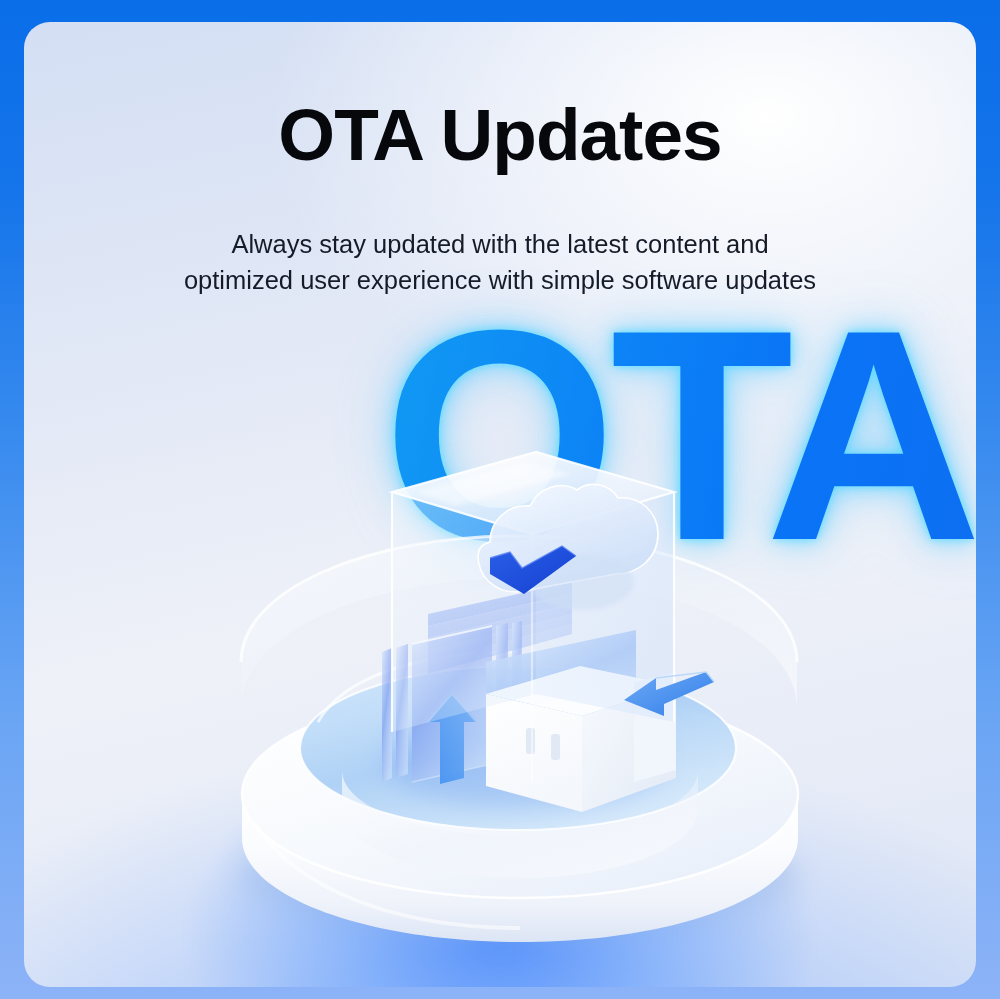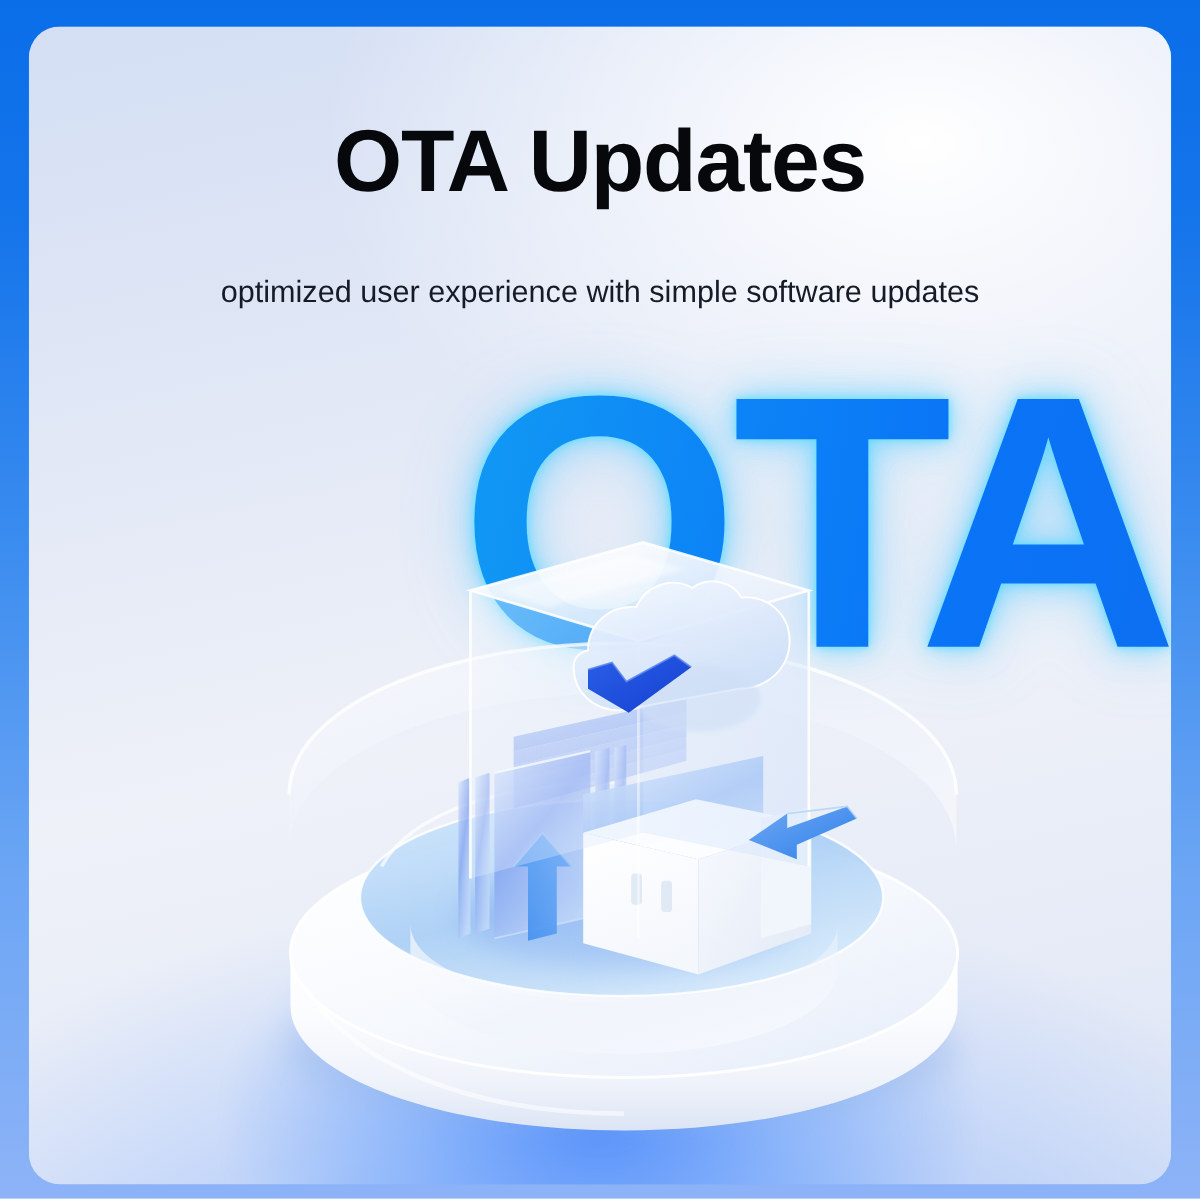--- a/index.html
+++ b/index.html
@@ -100,20 +100,21 @@
 </style>
 </head>
 <body>
 
 <div id="promo-frame">
   <div id="promo-card">
 
     <div id="title">OTA Updates</div>
 
     <div id="subtitle">
+      <span>Always stay updated with the latest content and</span>
       <span>optimized user experience with simple software updates</span>
     </div>
 
     <div id="ota-wordmark">OTA</div>
 
     <div id="floor-glow"></div>
 
     <svg id="scene" viewBox="0 0 1000 960">
       <defs>
 

